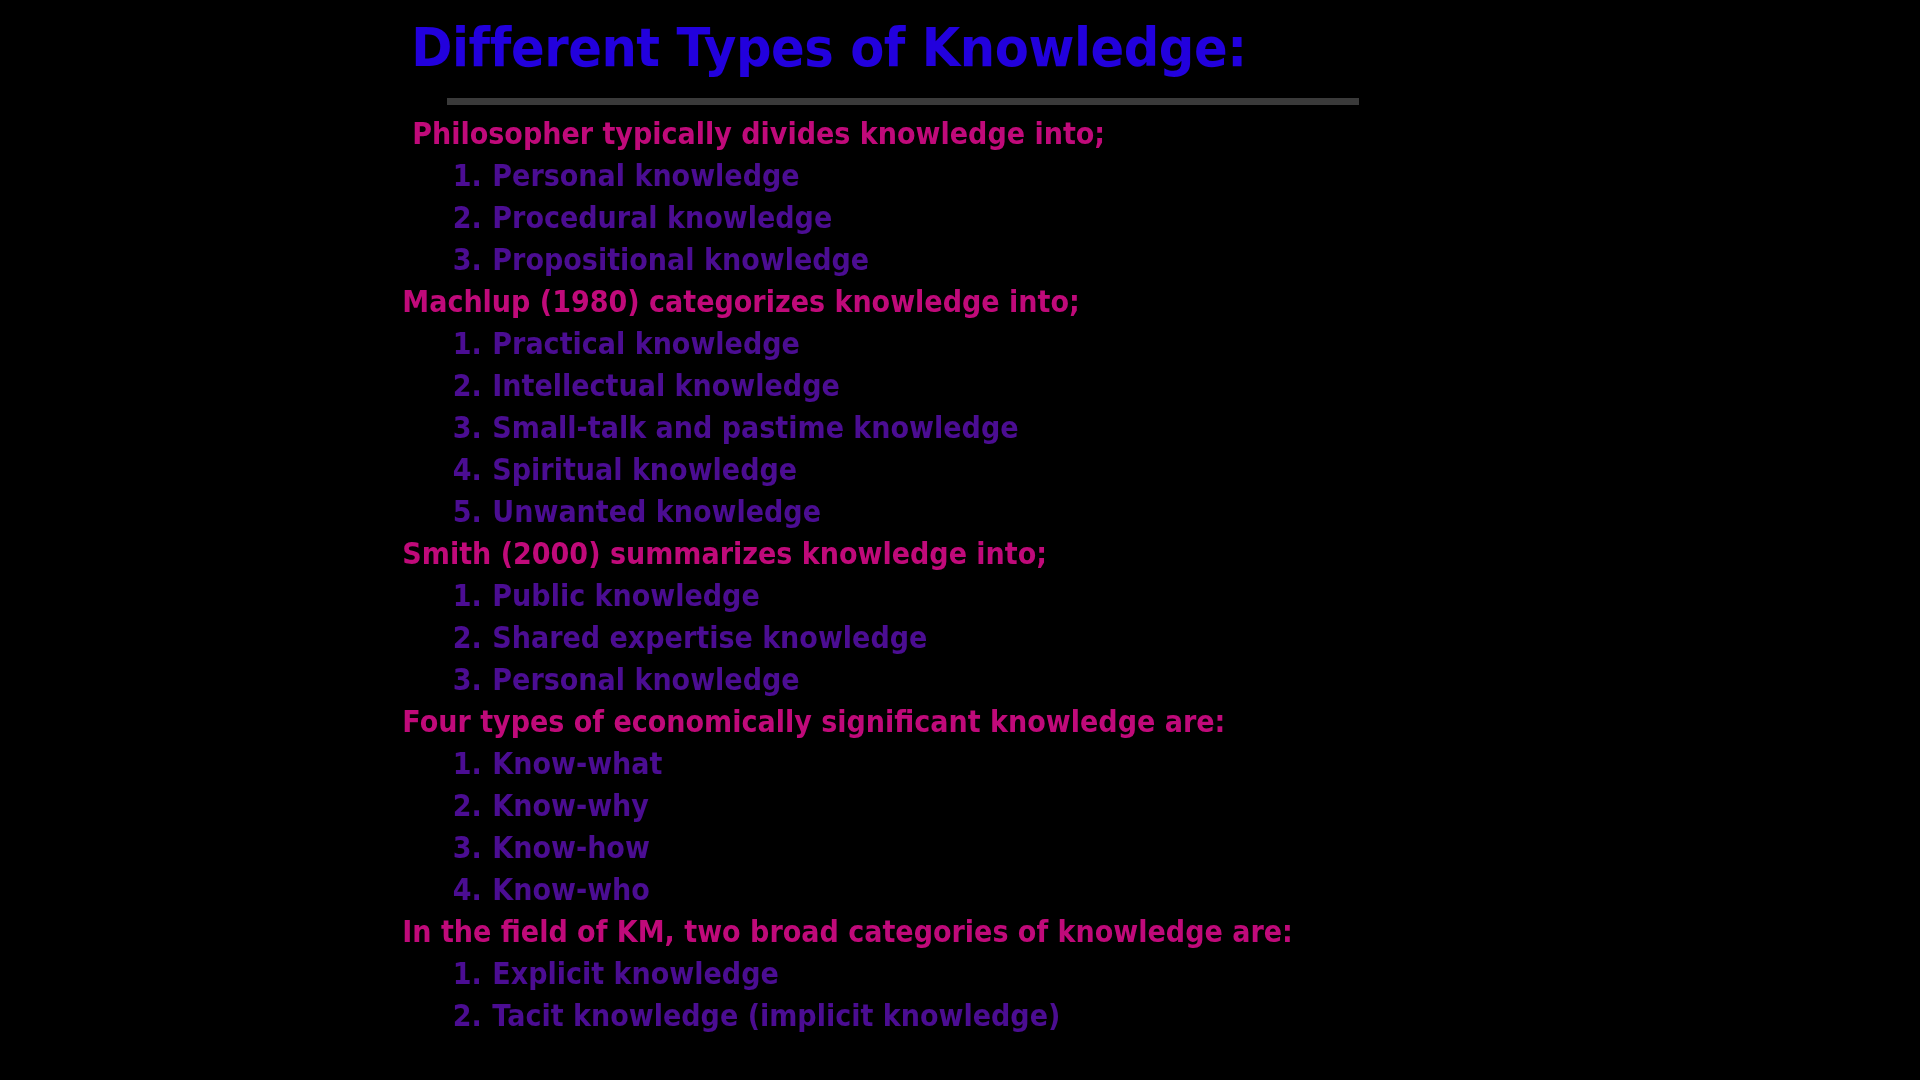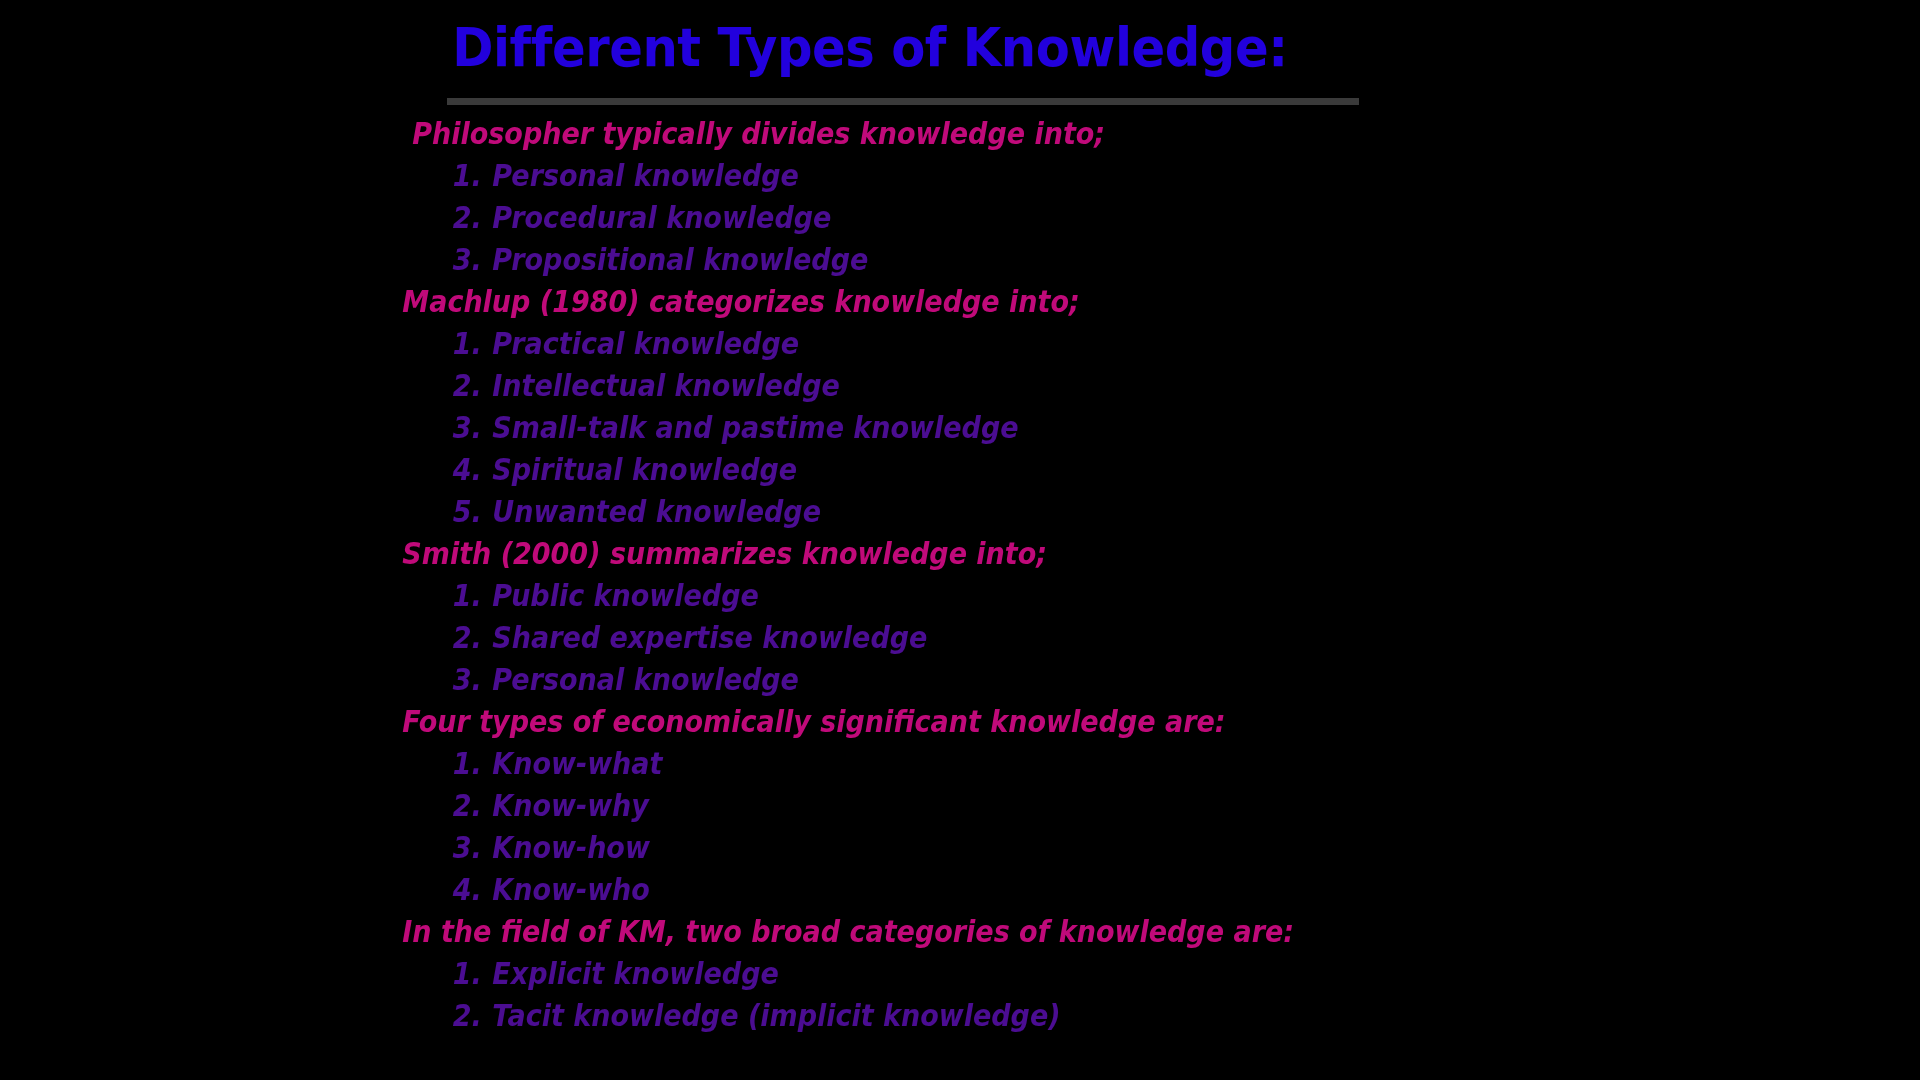--- a/index.html
+++ b/index.html
@@ -22,21 +22,20 @@
     height: 1080px;
     background: #000000;
   }
 
   
   .title-block {
     position: absolute;
     left: 0;
     top: 14px;
     width: 1732px;
-    padding-left: 41px;
   }
 
   .slide-title {
     margin: 0;
     padding: 0 0 0 447px;
     font-family: "DejaVu Sans", sans-serif;
     font-weight: bold;
     font-size: 54px;
     line-height: 68px;
     letter-spacing: -0.5px;
@@ -54,21 +53,20 @@
     height: 7px;
     background: #3A3A3A;
   }
 
   
   .content {
     position: absolute;
     left: 0;
     top: 113px;
     width: 1920px;
-    font-style: italic;
   }
 
   .line {
     font-family: "DejaVu Sans", sans-serif;
     font-weight: bold;
     font-size: 30px;
     line-height: 42px;
     white-space: nowrap;
     transform: scaleX(0.90);
     transform-origin: left center;

